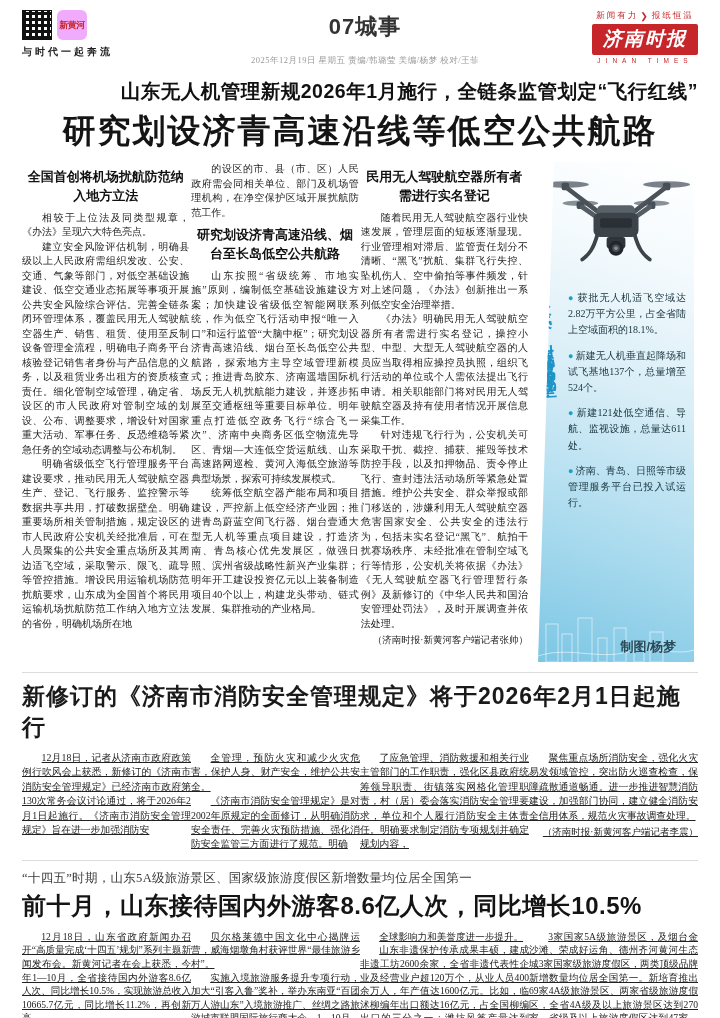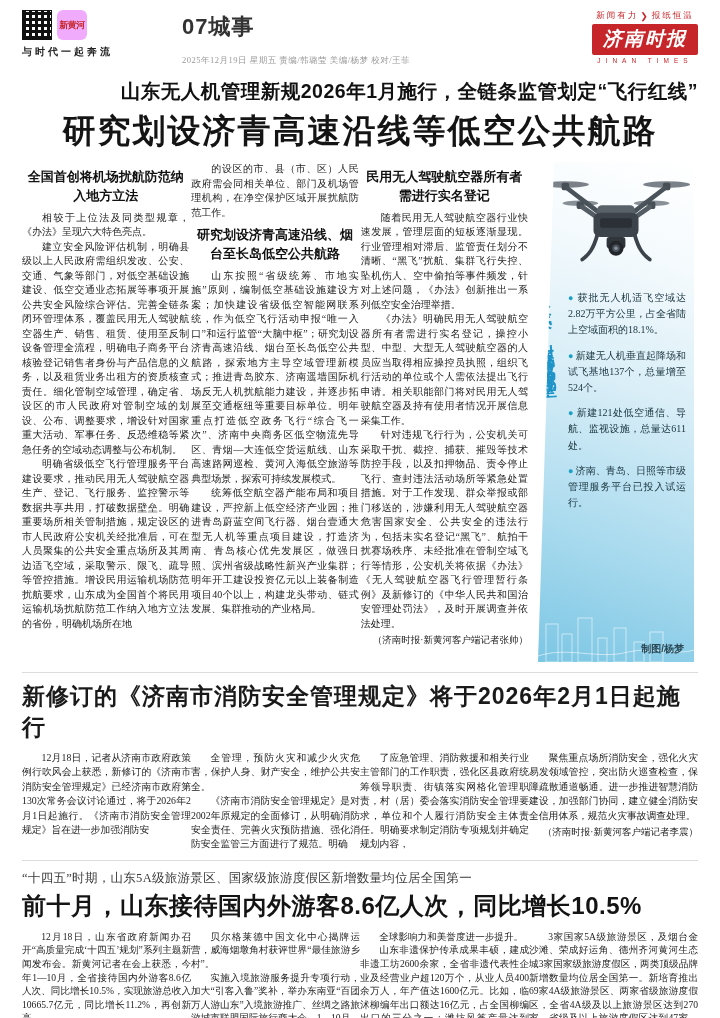--- a/index.html
+++ b/index.html
@@ -15,21 +15,21 @@
   .logo-row { display:flex; gap:5px; align-items:center; }
   .qr {
     width:30px; height:30px; border:1px solid #111;
     background-image:
       repeating-linear-gradient(0deg,#111 0 3px,rgba(255,255,255,0) 3px 6px),
       repeating-linear-gradient(90deg,#111 0 3px,#fff 3px 6px);
   }
   .appicon { width:30px; height:30px; background:#f0abfc; border-radius:6px; display:flex; align-items:center; justify-content:center;
     color:#c6262a; font-weight:bold; font-size:9px; font-family:"Liberation Sans",sans-serif; letter-spacing:-0.5px; }
   .h-slogan { font-size:10px; font-weight:bold; letter-spacing:3px; margin-top:5px; color:#222; font-family:"Liberation Sans",sans-serif; }
-  .h-center { flex:1; padding-top:2px; }
+  .h-center { flex:1; text-align:center; padding-top:2px; }
   .section-title { font-size:22px; font-weight:900; color:#333; font-family:"Liberation Sans",sans-serif; letter-spacing:1px; }
   .dateline { font-size:8.5px; color:#999; margin-top:13px; letter-spacing:0.5px; }
   .h-right { width:150px; text-align:center;padding-left:44px; }
   .m-slogan { font-size:8.5px; color:#c6262a; letter-spacing:2px; font-family:"Liberation Sans",sans-serif; display:flex; align-items:center; justify-content:center; gap:2px; }
   .m-bird { color:#c6262a; font-size:9px; }
   .m-name { margin-top:2px; background:#c6262a; color:#fff; font-size:19px; font-weight:bold; padding:2px 8px 3px; letter-spacing:2px; font-style:italic; border-radius:2px; }
   .m-en { font-size:6.5px; color:#c6262a; letter-spacing:5px; margin-top:2px; font-family:"Liberation Sans",sans-serif; }
   
   .a1-kicker { text-align:right; font-family:"Liberation Sans",sans-serif; font-weight:700; font-size:19.5px; color:#111; margin:10px 22px 4px; letter-spacing:0.5px; }
   .a1-headline { text-align:center; font-family:"Liberation Sans",sans-serif; font-weight:900; font-size:33px; color:#141414; letter-spacing:2px; margin:2px 22px 8px; }
@@ -44,27 +44,27 @@
   
   .sidebar { width:156px; height:500px; position:relative; flex-shrink:0;
     background:linear-gradient(200deg,#ffffff 0%,#f4fafd 20%,#d9eef7 45%,#a8daee 75%,#7cc6e4 100%);
     clip-path:polygon(16px 0,100% 0,100% 100%,0 100%); }
   .drone-wrap { text-align:center; padding-top:4px; height:118px; }
   .panel { display:flex; padding:4px 6px 0 2px; }
   .v-title { writing-mode:vertical-rl; font-size:17.5px; font-weight:900; color:#1e93c8; letter-spacing:5px; transform:rotate(-4deg); height:330px; font-family:"Liberation Sans",sans-serif; flex-shrink:0; }
   .bullets { flex:1; padding:6px 2px 0 4px; }
   .bullet { font-size:10px; line-height:1.62; color:#16323c; margin-bottom:9px; text-align:justify; }
   .bullet::before { content:"● "; color:#1aa0c4; font-size:9px; }
-  .panel-credit { position:absolute; bottom:6px; right:10px; font-size:10px; font-weight:bold; color:#2a4a58; font-family:"Liberation Sans",sans-serif;margin-left:8px; }
+  .panel-credit { position:absolute; bottom:6px; right:18px; font-size:13px; font-weight:bold; color:#2a4a58; font-family:"Liberation Sans",sans-serif;margin-left:8px; }
   .skyline { position:absolute; bottom:0; left:0; }
   
   .divider { border-top:1px solid #dcdcdc; margin:8px 22px; }
   
   .a2-headline { font-family:"Liberation Sans",sans-serif; font-weight:900; font-size:23px; color:#1a1a1a; letter-spacing:1px; margin:4px 22px 8px; }
-  .four-cols { display:flex; padding:0 22px; }
+  .four-cols { display:flex; padding:0 22px;text-decoration:underline; }
   .four-cols .col { flex:1; font-size:9.8px; line-height:1.47; text-align:justify; color:#1c1c1c; }
   .four-cols p { text-indent:2em; }
   
   .a3-kicker { font-size:12.5px; color:#3a3a3a; margin:9px 22px 3px; letter-spacing:0.3px; }
   .a3-headline { font-family:"Liberation Sans",sans-serif; font-weight:900; font-size:24px; color:#141414; letter-spacing:0.5px; margin:0 22px 8px; }
   .a3 .col { font-size:9.6px; line-height:1.42; }
 </style>
 </head>
 <body>
 
@@ -108,21 +108,21 @@
         <div class="a1-col">
           <p>的设区的市、县（市、区）人民政府需会同相关单位、部门及机场管理机构，在净空保护区域开展扰航防范工作。</p>
           <div class="subhead">研究划设济青高速沿线、烟台至长岛低空公共航路</div>
           <p>山东按照“省级统筹、市地实施”原则，编制低空基础设施建设方案；加快建设省级低空智能网联系统，作为低空飞行活动申报“唯一入口”和运行监管“大脑中枢”；研究划设济青高速沿线、烟台至长岛低空公共航路，探索地方主导空域管理新模式；推进青岛胶东、济南遥墙国际机场反无人机扰航能力建设，并逐步拓展至交通枢纽等重要目标单位。明年重点打造低空政务飞行“综合飞一次”、济南中央商务区低空物流先导区、青烟—大连低空货运航线、山东高速路网巡检、黄河入海低空旅游等典型场景，探索可持续发展模式。</p>
           <p>统筹低空航空器产能布局和项目建设，严控新上低空经济产业园；推进青岛蔚蓝空间飞行器、烟台壹通大型无人机等重点项目建设，打造济南、青岛核心优先发展区，做强日照、滨州省级战略性新兴产业集群；明年开工建设投资亿元以上装备制造项目40个以上，构建龙头带动、链式发展、集群推动的产业格局。</p>
         </div>
         <div class="a1-col">
           <div class="subhead">民用无人驾驶航空器所有者需进行实名登记</div>
           <p>随着民用无人驾驶航空器行业快速发展，管理层面的短板逐渐显现。行业管理相对滞后、监管责任划分不清晰、“黑飞”扰航、集群飞行失控、坠机伤人、空中偷拍等事件频发，针对上述问题，《办法》创新推出一系列低空安全治理举措。</p>
           <p>《办法》明确民用无人驾驶航空器所有者需进行实名登记，操控小型、中型、大型无人驾驶航空器的人员应当取得相应操控员执照，组织飞行活动的单位或个人需依法提出飞行申请。相关职能部门将对民用无人驾驶航空器及持有使用者情况开展信息采集工作。</p>
-          <p>针对违规飞行行为，公安机关可采取干扰、截控、捕获、摧毁等技术防控手段，以及扣押物品、责令停止飞行、查封违法活动场所等紧急处置措施。对于工作发现、群众举报或部门移送的，涉嫌利用无人驾驶航空器危害国家安全、公共安全的违法行为，包括未实名登记“黑飞”、航拍干扰赛场秩序、未经批准在管制空域飞行等情形，公安机关将依据《办法》《无人驾驶航空器飞行管理暂行条例》及新修订的《中华人民共和国治安管理处罚法》，及时开展调查并依法处理。</p>
+          <p>针对违规飞行行为，公安机关可采取干扰、截控、捕获、摧毁等技术防控手段，以及扣押物品、责令停止飞行、查封违法活动场所等紧急处置措施。维护公共安全、群众举报或部门移送的，涉嫌利用无人驾驶航空器危害国家安全、公共安全的违法行为，包括未实名登记“黑飞”、航拍干扰赛场秩序、未经批准在管制空域飞行等情形，公安机关将依据《办法》《无人驾驶航空器飞行管理暂行条例》及新修订的《中华人民共和国治安管理处罚法》，及时开展调查并依法处理。</p>
           <div class="byline">（济南时报·新黄河客户端记者张帅）</div>
         </div>
       </div>
     </div>
 
     <div class="sidebar">
       <div class="drone-wrap">
         <svg width="150" height="112" viewBox="0 0 160 112">
           <ellipse cx="26" cy="16" rx="25" ry="3.5" fill="#6b737b" opacity="0.9"></ellipse>
           <ellipse cx="134" cy="16" rx="25" ry="3.5" fill="#6b737b" opacity="0.9"></ellipse>

